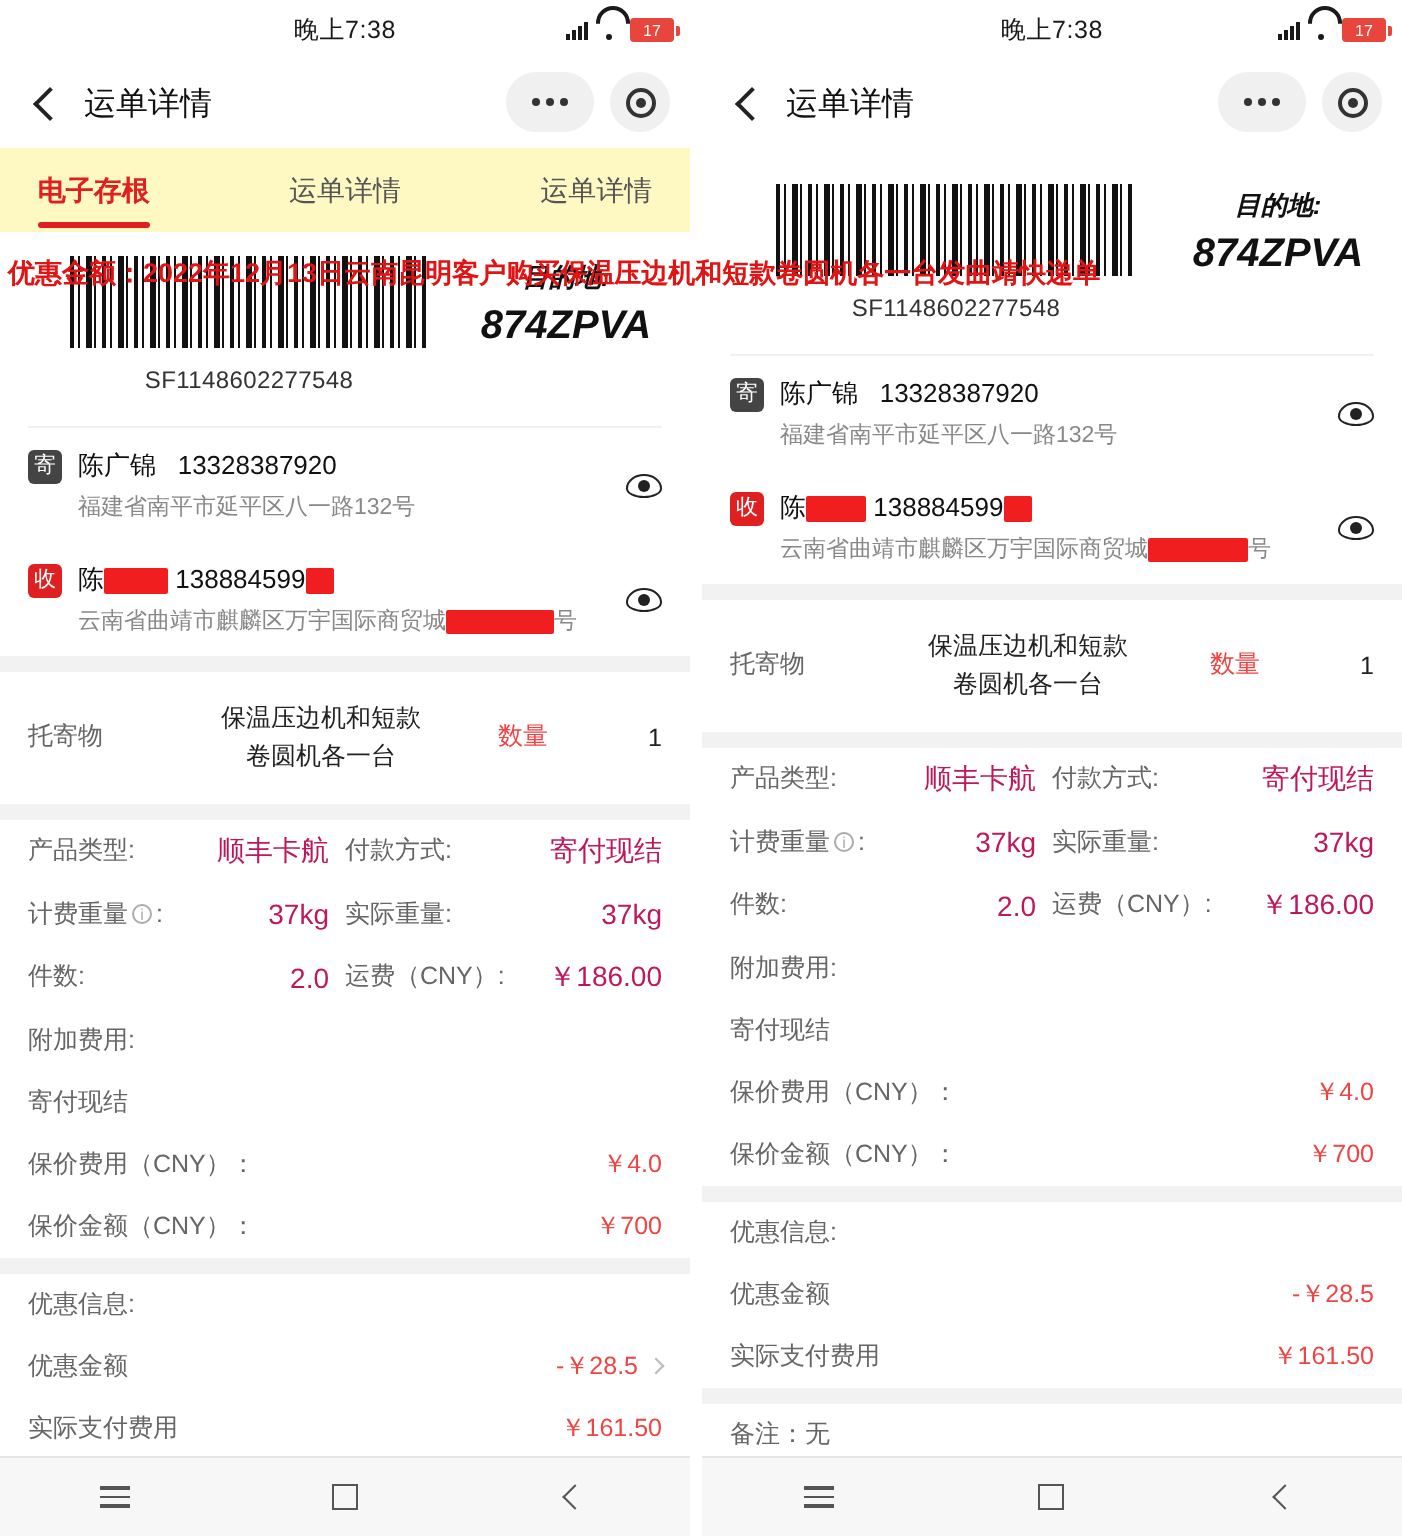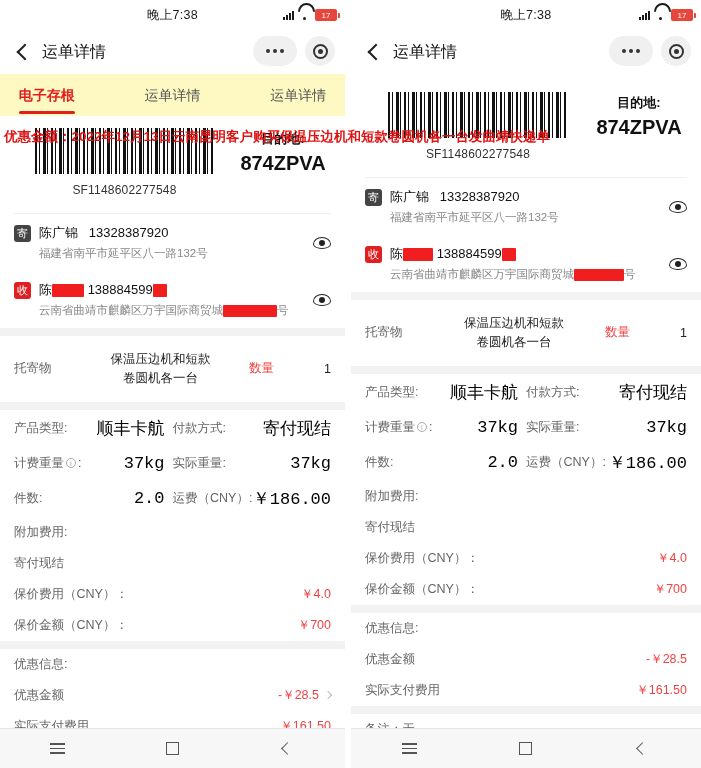--- a/index.html
+++ b/index.html
@@ -120,21 +120,21 @@
   
   .barcode-wrap { display: flex; padding: 12px 14px 10px; align-items: flex-start; }
   .barcode-col { flex: 1; text-align: center; }
   .barcode {
     height: 46px; width: 100%; max-width: 180px; margin: 0 auto;
     background-image: repeating-linear-gradient(90deg,
       #111 0 2px, #fff 2px 4px, #111 4px 5px, #fff 5px 8px,
       #111 8px 11px, #fff 11px 12px, #111 12px 13px, #fff 13px 16px);
   }
   .barcode-num { font-size: 12px; color: #333; margin-top: 9px; letter-spacing: .2px; }
-  .dest-col { width: 96px; text-align: center; padding-top: 2px; }
+  .dest-col { width: 96px; text-align: center; padding-top: 2px; font-style: italic; }
   .dest-label { font-size: 13px; color: #111; font-weight: bold; }
   .dest-code { font-size: 20px; font-weight: bold; color: #111; margin-top: 4px; }
 
   
   .addr-row { display: flex; align-items: flex-start; padding: 10px 14px; position: relative; }
   .addr-badge {
     width: 17px; height: 17px; border-radius: 3px; color: #fff;
     font-size: 11px; line-height: 17px; text-align: center; flex: 0 0 17px;
     margin-top: 1px;
   }
@@ -160,21 +160,21 @@
   .goods { display: flex; align-items: center; padding: 14px; }
   .goods .k { font-size: 12.5px; color: #666; width: 58px; }
   .goods .v { font-size: 12.5px; color: #222; flex: 1; text-align: center; line-height: 1.5; }
   .goods .k2 { font-size: 12.5px; color: #ef4444; width: 42px; text-align: left; }
   .goods .v2 { font-size: 12.5px; color: #222; width: 40px; text-align: right; }
 
   
   .kv2 { display: flex; padding: 7px 14px; }
   .kv2 > div { flex: 1; display: flex; align-items: center; }
   .kv2 .k { font-size: 12.5px; color: #666; }
-  .kv2 .v { font-size: 17px; color: #000000; margin-left: auto; padding-right: 8px; font-family: Liberation Mono, monospace; }
+  .kv2 .v { font-size: 14px; color: #be185d; margin-left: auto; padding-right: 8px; }
   .kv2 > div + div .v { padding-right: 0; }
   .kv1 { display: flex; padding: 7px 14px; align-items: center; }
   .kv1 .k { font-size: 12.5px; color: #666; }
   .kv1 .v { font-size: 12.5px; color: #ef4444; margin-left: auto; }
   .info-i {
     display: inline-block; width: 10px; height: 10px; border: 1px solid #aaa;
     border-radius: 50%; font-size: 8px; line-height: 9px; text-align: center;
     color: #aaa; margin: 0 2px;
   }
   .chev {

